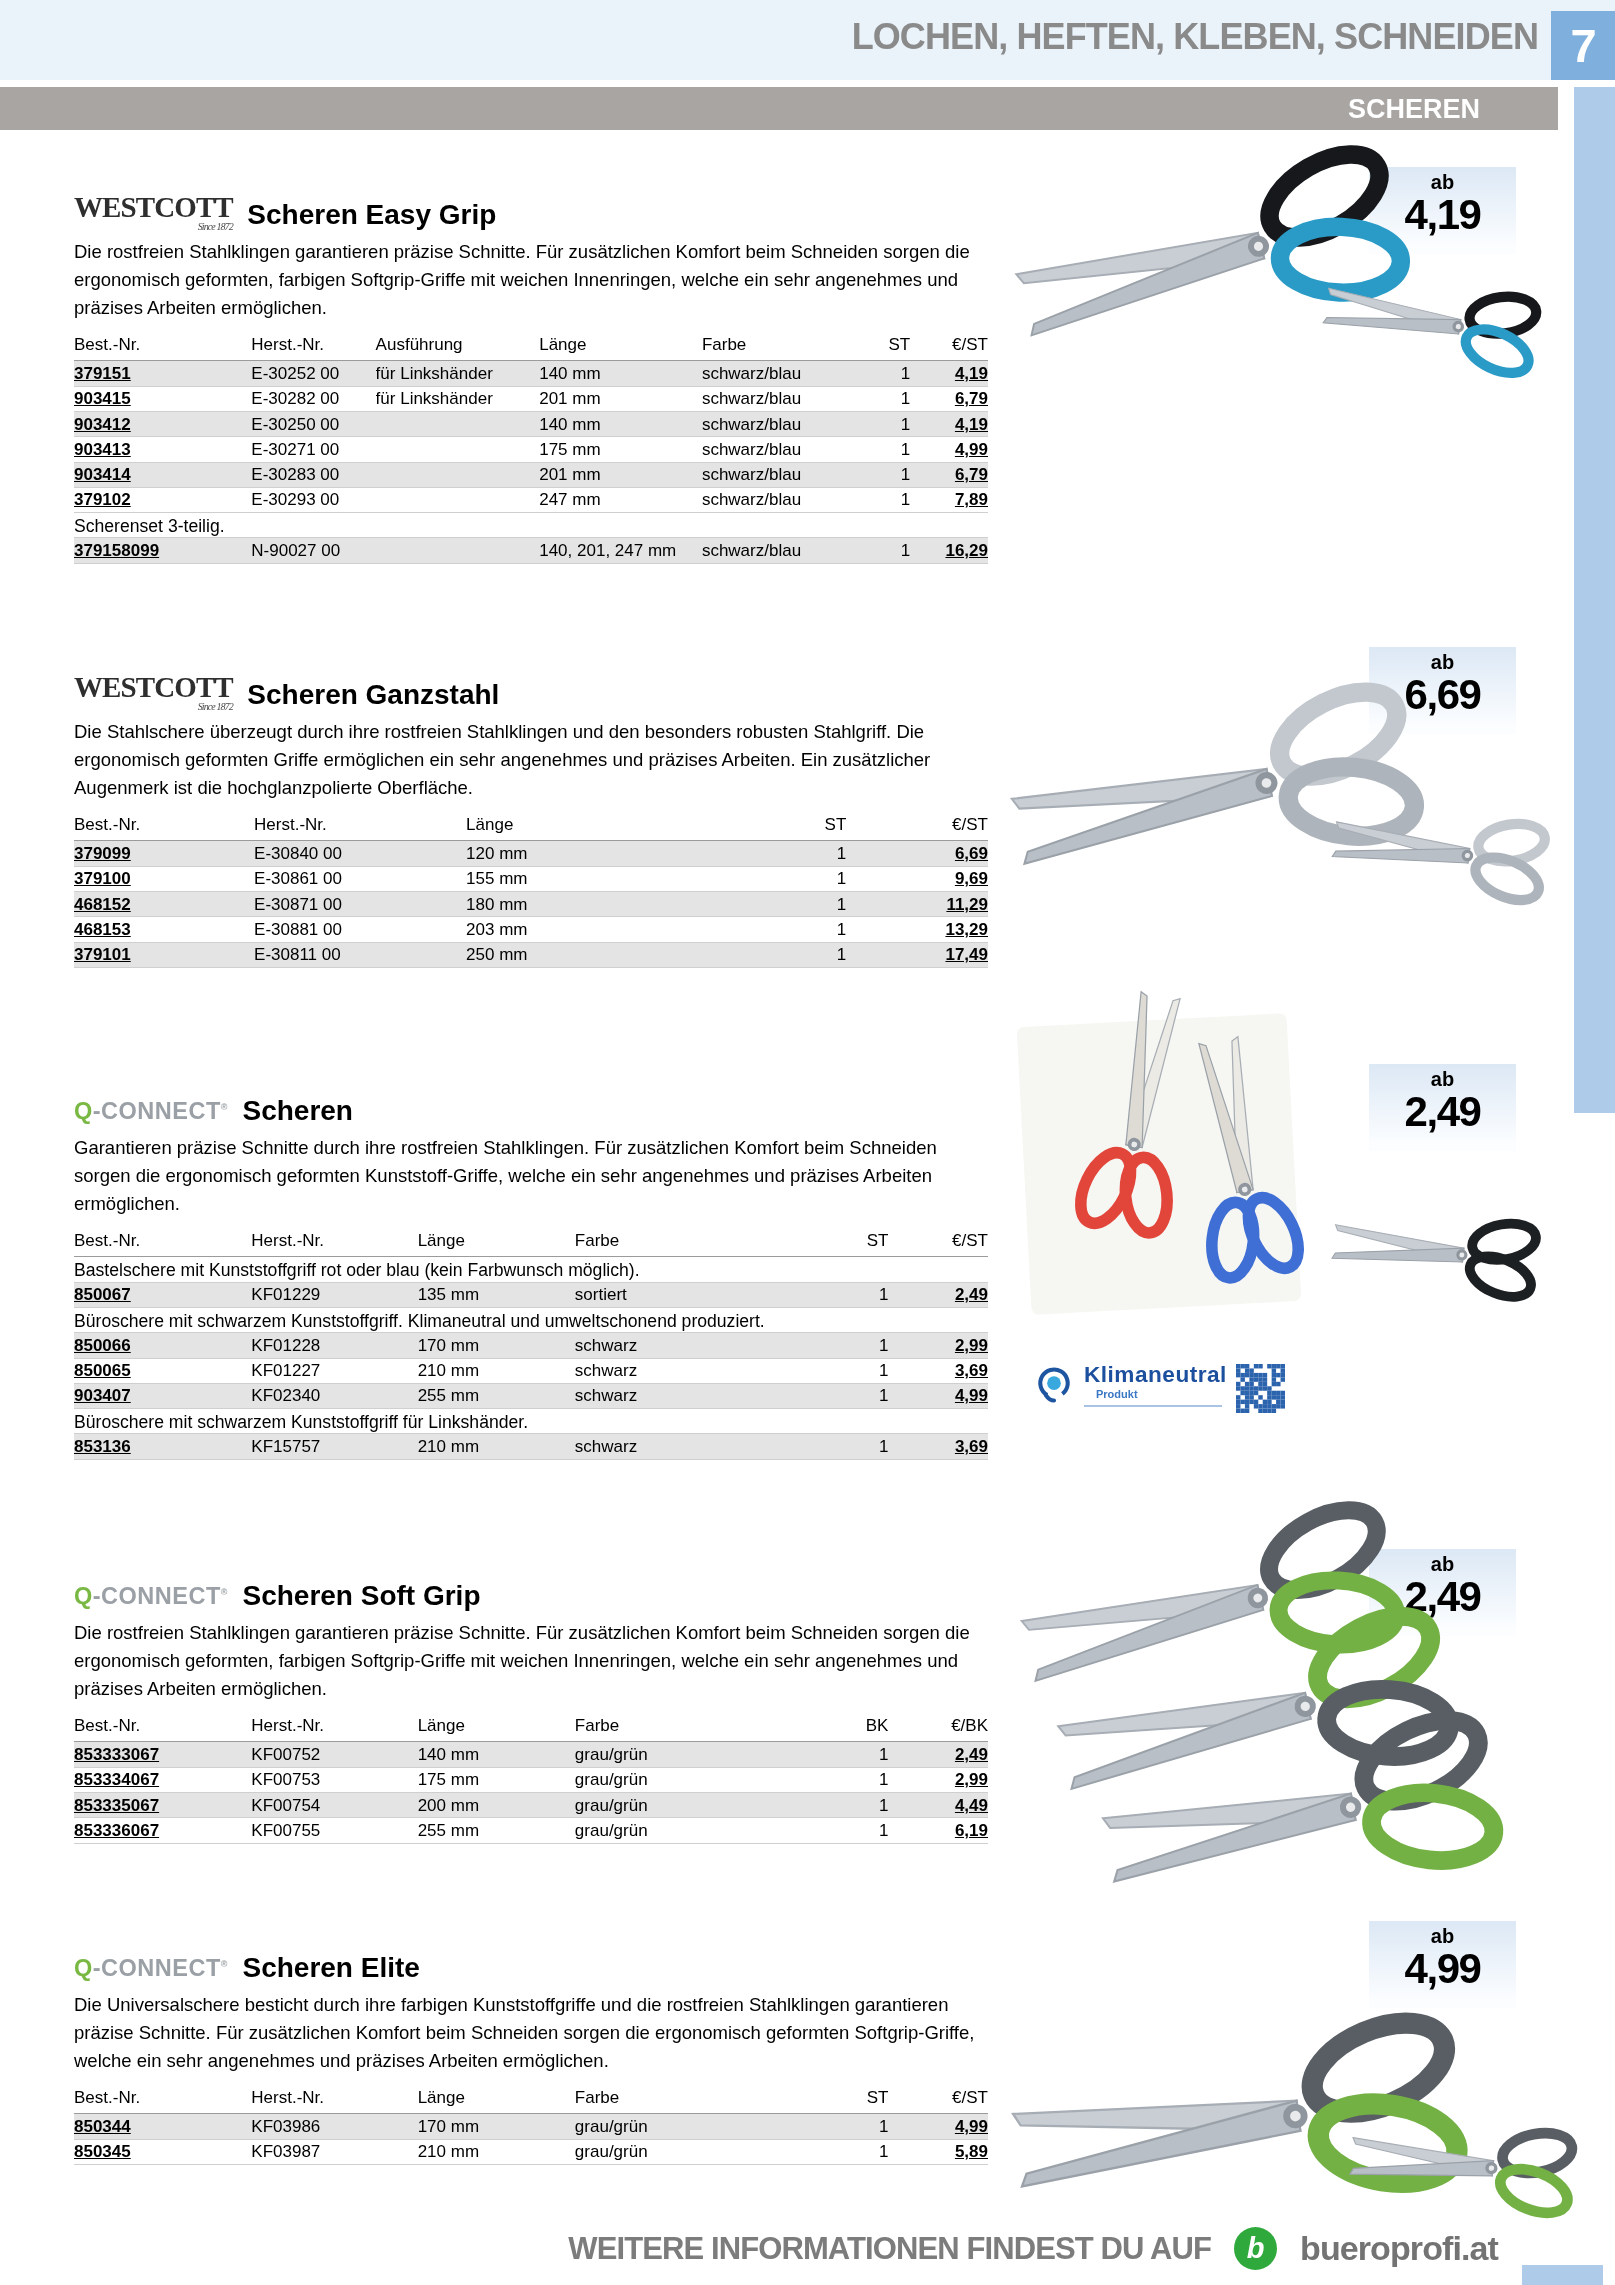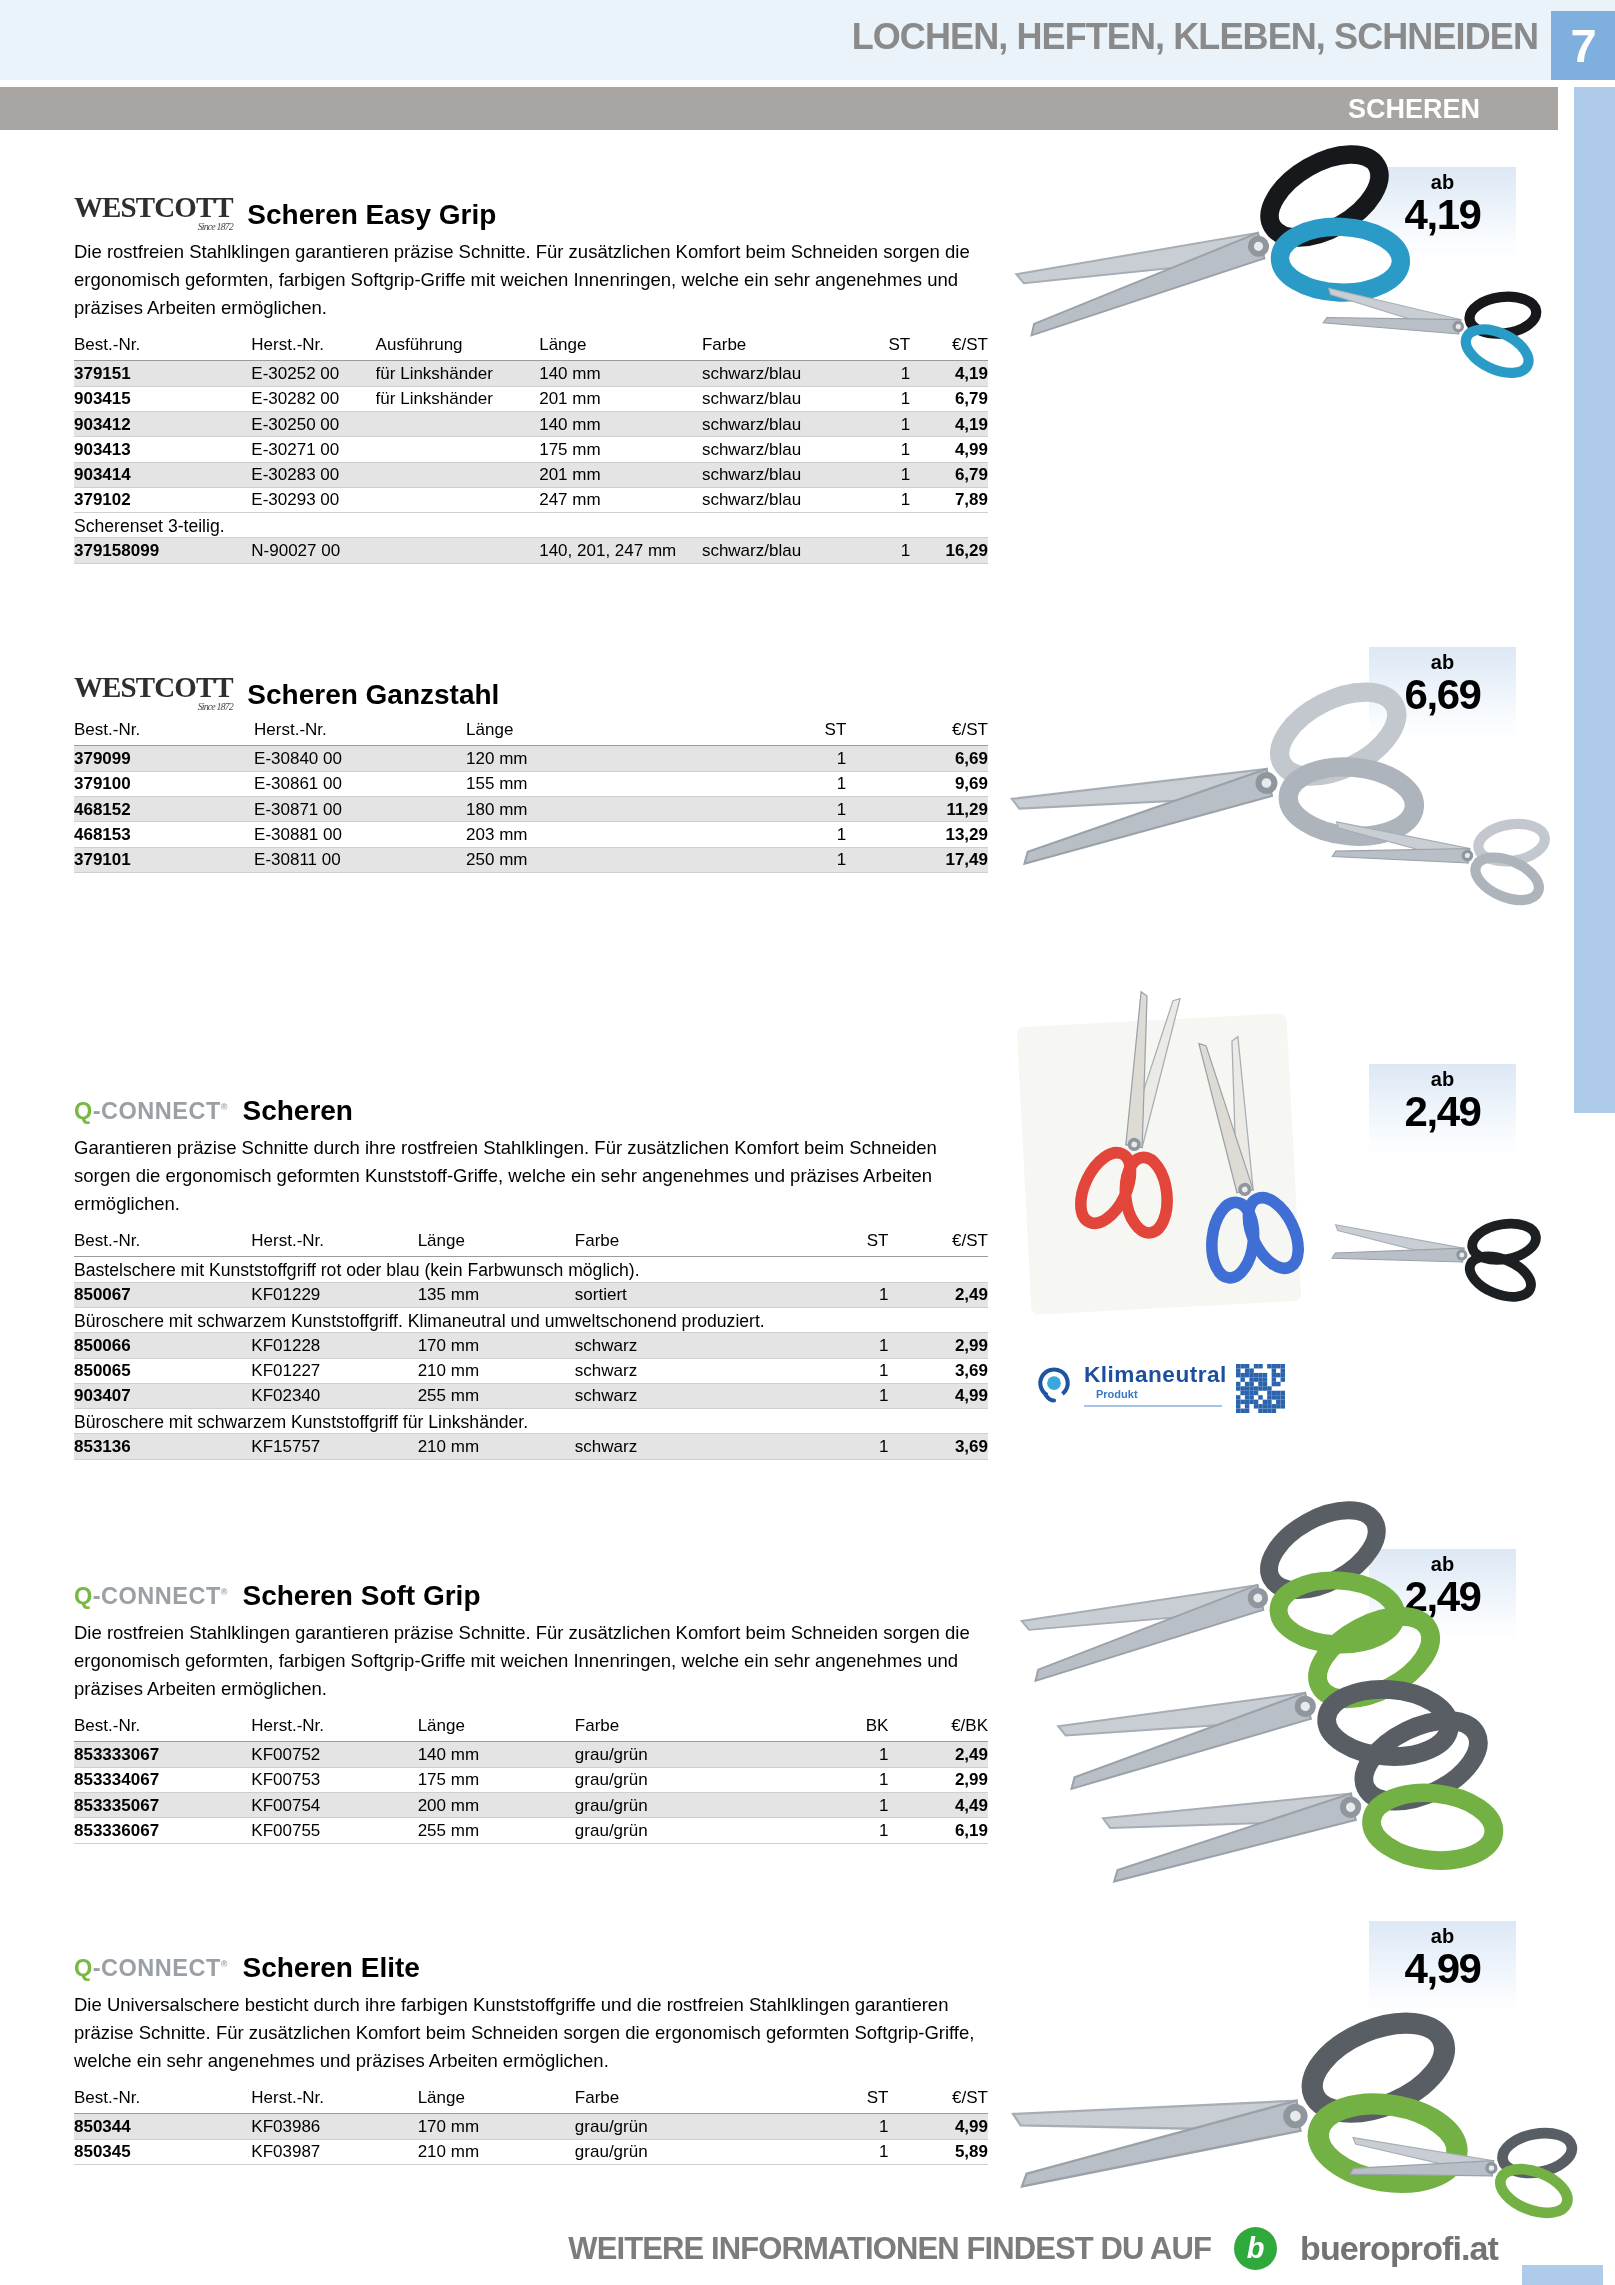--- a/index.html
+++ b/index.html
@@ -28,21 +28,21 @@
   .qconnect .rest{color:#9aa0a5;}
   .qconnect sup{font-size:9px;color:#9aa0a5;}
   .sec-title{font-size:28px;font-weight:bold;line-height:1;padding-bottom:1.8px;}
   .desc{font-size:18.5px;line-height:28px;margin:0 0 11px 0;}
 
   table{border-collapse:collapse;width:914px;table-layout:fixed;font-size:17px;}
   thead th{text-align:left;font-weight:normal;padding:1.8px 0 5.4px 0;border-bottom:0.9px solid #9b9b9b;}
   tbody td{padding:3.6px 0 2.7px 0;border-bottom:0.9px solid #cfcfcf;line-height:18px;
            white-space:nowrap;overflow:hidden;}
   tbody tr.shaded{background:#e4e4e4;}
-  tbody td.b{font-weight:bold;}
+  tbody td.b{font-weight:bold;text-decoration:underline;}
   .r{text-align:right;}
   td.note-cell{font-size:17.6px;}
 
   
   .pricebox{position:absolute;left:1369px;width:147px;height:87px;text-align:center;
             background:linear-gradient(180deg,#dce8f5 0%,#fbfdff 90%);}
   .pricebox .ab{font-size:20px;font-weight:bold;padding-top:3.6px;line-height:1.1;}
   .pricebox .pv{font-size:42px;font-weight:bold;letter-spacing:-1.4px;line-height:1.05;}
 
   
@@ -205,20 +205,21 @@
     </svg>
 
   <div class="sec" style="top:668px">
     <div class="brand-row">
       <div class="westcott">
         <span>WESTCOTT</span>
         <span class="tag">Since 1872</span>
       </div>
       <div class="sec-title">Scheren Ganzstahl</div>
     </div>
+    <p class="desc">Die Stahlschere überzeugt durch ihre rostfreien Stahlklingen und den besonders robusten Stahlgriff. Die ergonomisch geformten Griffe ermöglichen ein sehr angenehmes und präzises Arbeiten. Ein zusätzlicher Augenmerk ist die hochglanzpolierte Oberfläche.</p>
     <table>
         <colgroup>
           <col style="width: 19.7%;">
           <col style="width: 23.2%;">
           <col style="width: 27.7%;">
           <col style="width: 13.9%;">
           <col style="width: 15.5%;">
         </colgroup>
         <thead>
           <tr>

